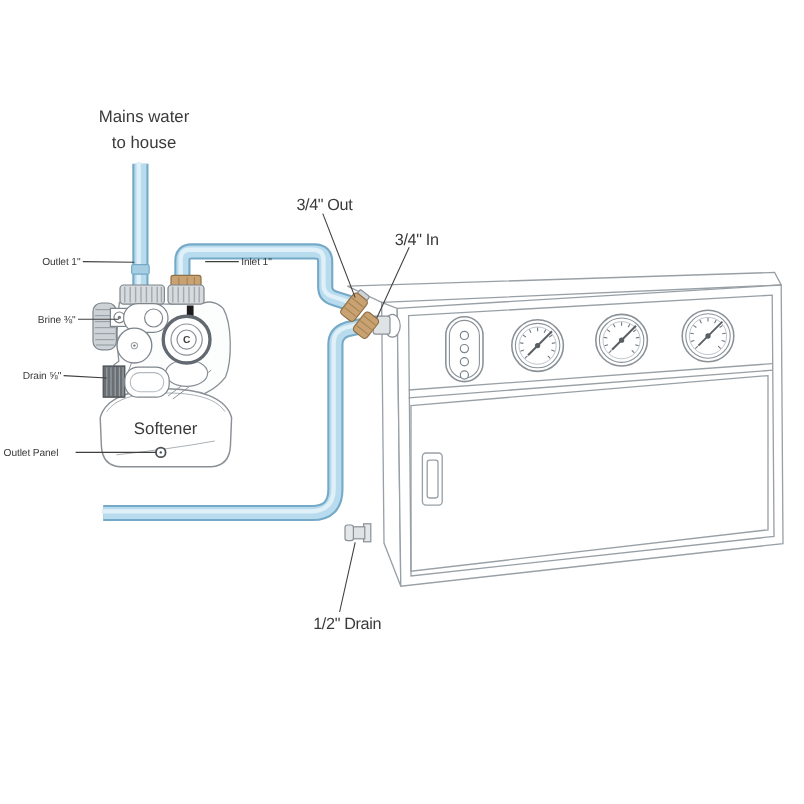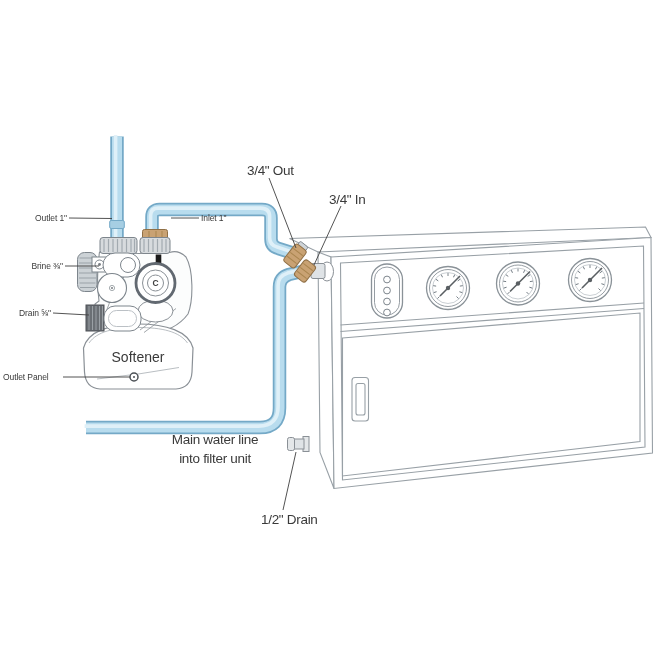--- a/index.html
+++ b/index.html
@@ -227,35 +227,35 @@
     <line x1="199" y1="218" x2="171" y2="218"></line>
     <line x1="65" y1="266" x2="99" y2="266"></line>
     <line x1="53" y1="313" x2="89" y2="315"></line>
     <line x1="63" y1="377" x2="130" y2="377"></line>
     <line x1="269" y1="178" x2="296" y2="248"></line>
     <line x1="341" y1="206" x2="314" y2="265"></line>
     <line x1="283" y1="510" x2="296" y2="452"></line>
   </g>
 </svg>
 
+<div class="lbl xl center" style="left:48px;top:87px;width:144px;">Mains water
+to house</div>
 
 <div class="lbl small right" style="left:10px;top:213px;width:57px;">Outlet 1"</div>
 
 <div class="lbl small" style="left:201px;top:213px;width:50px;">Inlet 1"</div>
 
 <div class="lbl small right" style="left:10px;top:261px;width:53px;">Brine ⅜"</div>
 
 <div class="lbl small right" style="left:8px;top:308px;width:43px;">Drain ⅝"</div>
 
 <div class="lbl small" style="left:3px;top:372px;width:60px;">Outlet Panel</div>
 
 <div class="lbl center" style="left:98px;top:349px;width:80px;font-size:14px;">Softener</div>
 
 <div class="lbl big" style="left:247px;top:161px;">3/4" Out</div>
 
 <div class="lbl big" style="left:329px;top:190px;">3/4" In</div>
 
-<div class="lbl big center" style="left:135px;top:430px;width:160px;">Main water line
-into filter unit</div>
 
 <div class="lbl big" style="left:261px;top:510px;">1/2" Drain</div>
 
 </div>
 
 </body></html>

